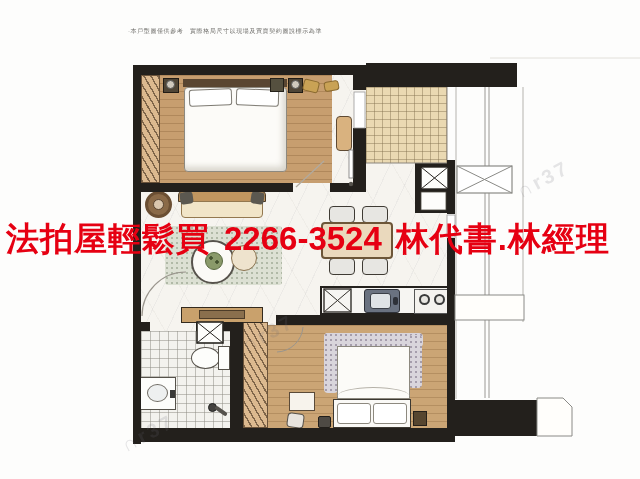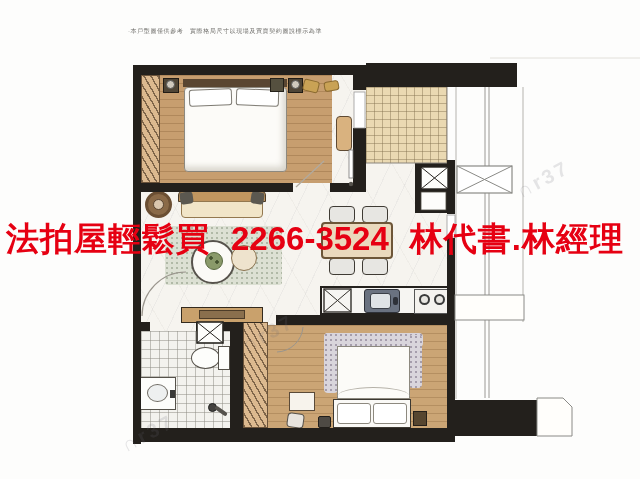--- a/index.html
+++ b/index.html
@@ -28,21 +28,21 @@
   .fur{background:#d9d5dc;border-radius:4px;
     background-image:radial-gradient(circle at 2px 2px,#a59dac .9px,transparent 1.3px);
     background-size:5px 5px;}
   .wall{background:#23201c;}
   
   .caption{font-size:6px;letter-spacing:.6px;color:#6f6e6a;filter:blur(.3px);white-space:nowrap;z-index:55;}
   .wm{font-size:20px;font-weight:700;color:rgba(108,106,118,.17);transform:rotate(-28deg);
       letter-spacing:3px;z-index:40;white-space:nowrap;}
   .adline{top:217px;left:6px;width:634px;z-index:50;white-space:nowrap;
       font-weight:700;font-size:33px;color:#e60012;letter-spacing:1px;}
-  .adline .ph{margin:0 21px;letter-spacing:0;}
+  .adline .ph{margin:0 14px;letter-spacing:0;}
   .z10{z-index:10}.z20{z-index:20}.z30{z-index:30}
   .dkout{border:1.5px solid #3f3b34;background:#e7e6e2;border-radius:4px;}
 </style>
 </head>
 <body>
 
 <div class="stage">
 
   <div class="a caption" style="left:128px;top:27px;">·本戶型圖僅供參考　實際格局尺寸以現場及買賣契約圖說標示為準</div>
 

